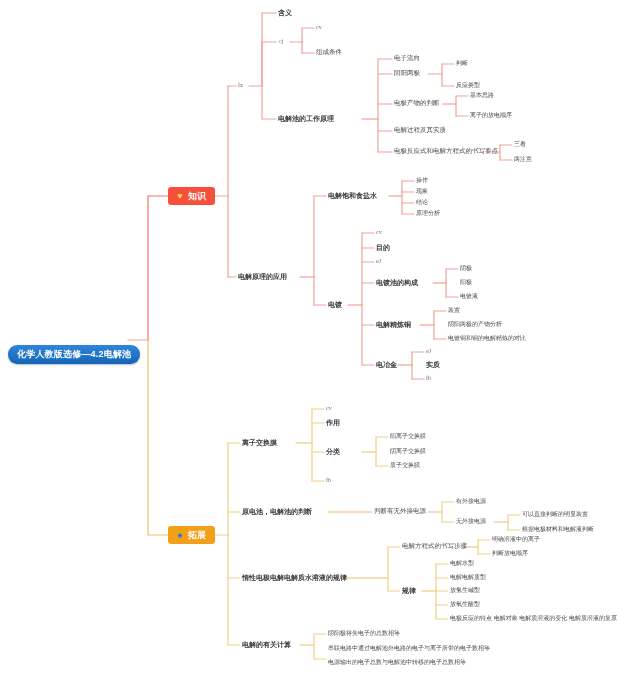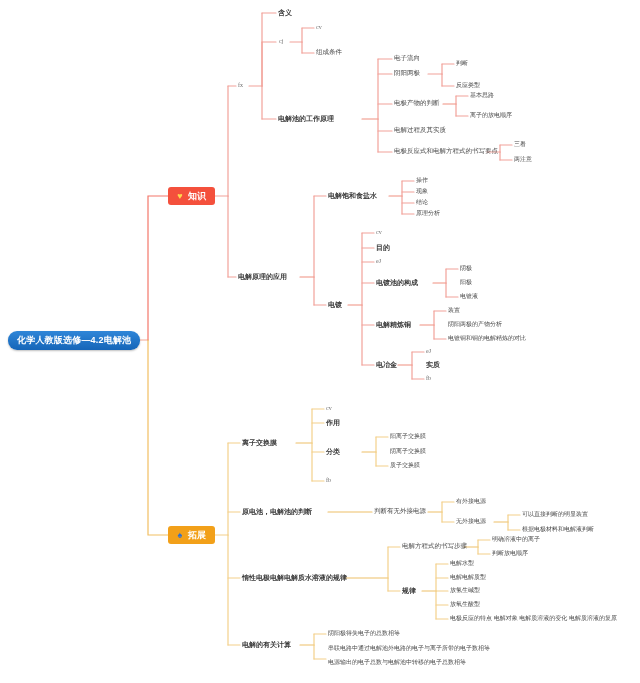--- a/index.html
+++ b/index.html
@@ -29,20 +29,21 @@
   
   .root{
     background:linear-gradient(180deg,#2f86d8 0%,#1565b8 100%);
     color:#ffffff;
     font-weight:bold;
     font-size:9px;
     padding:5px 9px;
     border-radius:9px;
     box-shadow:0 1px 2px rgba(0,0,0,.25);
     letter-spacing:.2px;
+    margin-top:14px;
   }
   
   .badge{
     color:#ffffff;
     font-weight:bold;
     font-size:9px;
     padding:4px 9px 4px 7px;
     border-radius:3px;
     display:flex;
     align-items:center;

